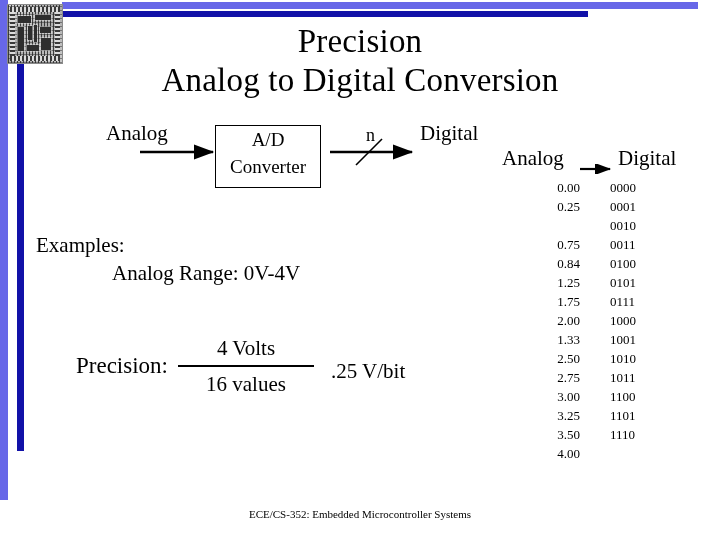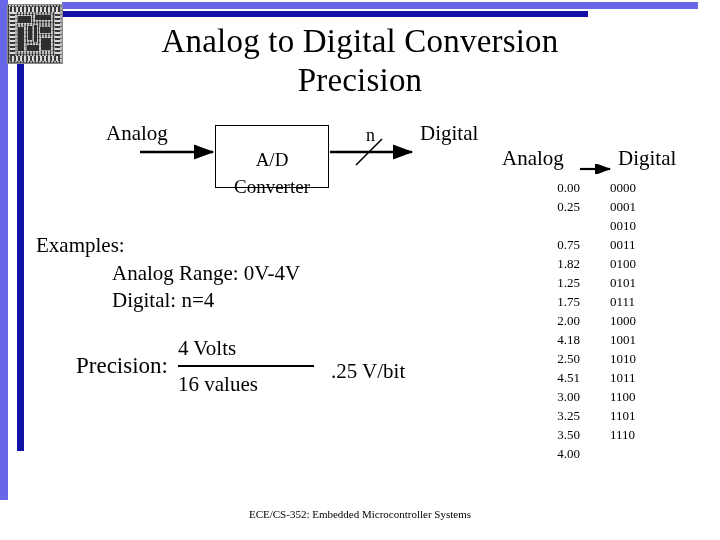--- a/index.html
+++ b/index.html
@@ -100,48 +100,48 @@
     white-space: nowrap;
   }
   #label-analog-in { left: 106px; top: 121px; }
   #label-digital-out { left: 420px; top: 121px; }
   #label-n { left: 366px; top: 123px; font-size: 18px; }
 
   #adbox {
     position: absolute;
     left: 215px;
     top: 125px;
-    width: 114px;
+    width: 106px;
     height: 63px;
     border: 1.6px solid #000;
     box-sizing: border-box;
     text-align: center;
     font-size: 19px;
     line-height: 27px;
-    padding-top: 20px;
+    padding-top: 0;
   }
 
   
   .body-line {
     position: absolute;
     font-size: 21px;
     line-height: 25px;
     white-space: nowrap;
   }
   #examples-head { left: 36px; top: 233px; }
   #examples-1    { left: 112px; top: 261px; }
   #examples-2    { left: 112px; top: 288px; }
 
   #precision-label { position: absolute; left: 76px; top: 353px; font-size: 23px; white-space: nowrap; }
   #fraction {
     position: absolute;
     left: 178px;
     top: 335px;
     width: 136px;
-    text-align: left;
+    text-align: center;
     font-size: 21px;
     line-height: 27px;
   }
   #fraction .num { padding-bottom: 1px; }
   #fraction .bar-line { height: 1.6px; background: #000; margin: 2px 0 3px 0; }
   #fraction .den { padding-top: 1px; }
   #precision-result { position: absolute; left: 331px; top: 343px; font-size: 21px; white-space: nowrap; margin-top: 16px; }
 
   
   #table-wrap {
@@ -212,22 +212,22 @@
     <div class="blk" style="left:27px; top:10px; width:16px; height:5px;"></div>
     <div class="blk" style="left:10px; top:22px; width:6px;  height:24px;"></div>
     <div class="blk" style="left:20px; top:21px; width:4px;  height:14px;"></div>
     <div class="blk" style="left:26px; top:20px; width:3px;  height:17px;"></div>
     <div class="blk" style="left:32px; top:22px; width:11px; height:6px;"></div>
     <div class="blk" style="left:33px; top:33px; width:10px; height:12px;"></div>
     <div class="blk" style="left:19px; top:40px; width:12px; height:6px;"></div>
   </div>
 
   <div id="title">
+    <div>Precision</div>
     <div>Analog to Digital Conversion</div>
-    <div>Precision</div>
   </div>
 
   <svg id="diagram" viewBox="0 0 720 540">
     <defs>
       <marker id="ah" markerWidth="9" markerHeight="9" refX="8" refY="3.2" orient="auto">
         <path d="M0,0 L8.5,3.2 L0,6.4 z" fill="#000"></path>
       </marker>
       <marker id="ah2" markerWidth="9" markerHeight="9" refX="8" refY="3.2" orient="auto">
         <path d="M0,0 L8.5,3.2 L0,6.4 z" fill="#000"></path>
       </marker>
@@ -243,21 +243,20 @@
   <div class="dlabel" id="label-n">n</div>
   <div class="dlabel" id="label-digital-out">Digital</div>
 
   <div id="adbox">
     <div>A/D</div>
     <div>Converter</div>
   </div>
 
   <div class="body-line" id="examples-head">Examples:</div>
   <div class="body-line" id="examples-1">Analog Range: 0V-4V</div>
-  <div class="body-line" id="examples-2">Digital: n=4</div>
 
   <div id="precision-label">Precision:</div>
   <div id="fraction">
     <div class="num">4 Volts</div>
     <div class="bar-line"></div>
     <div class="den">16 values</div>
   </div>
   <div id="precision-result">.25 V/bit</div>
 
   <div id="table-wrap">
@@ -285,45 +284,45 @@
           <span class="c-digital">0001</span>
         </div>
         <div class="trow">
           <span class="c-digital">0010</span>
         </div>
         <div class="trow">
           <span class="c-analog">0.75</span>
           <span class="c-digital">0011</span>
         </div>
         <div class="trow">
-          <span class="c-analog">1.82</span>
+          <span class="c-analog">0.84</span>
           <span class="c-digital">0100</span>
         </div>
         <div class="trow">
           <span class="c-analog">1.25</span>
           <span class="c-digital">0101</span>
         </div>
         <div class="trow">
           <span class="c-analog">1.75</span>
           <span class="c-digital">0111</span>
         </div>
         <div class="trow">
           <span class="c-analog">2.00</span>
           <span class="c-digital">1000</span>
         </div>
         <div class="trow">
-          <span class="c-analog">4.18</span>
+          <span class="c-analog">1.33</span>
           <span class="c-digital">1001</span>
         </div>
         <div class="trow">
           <span class="c-analog">2.50</span>
           <span class="c-digital">1010</span>
         </div>
         <div class="trow">
-          <span class="c-analog">4.51</span>
+          <span class="c-analog">2.75</span>
           <span class="c-digital">1011</span>
         </div>
         <div class="trow">
           <span class="c-analog">3.00</span>
           <span class="c-digital">1100</span>
         </div>
         <div class="trow">
           <span class="c-analog">3.25</span>
           <span class="c-digital">1101</span>
         </div>

